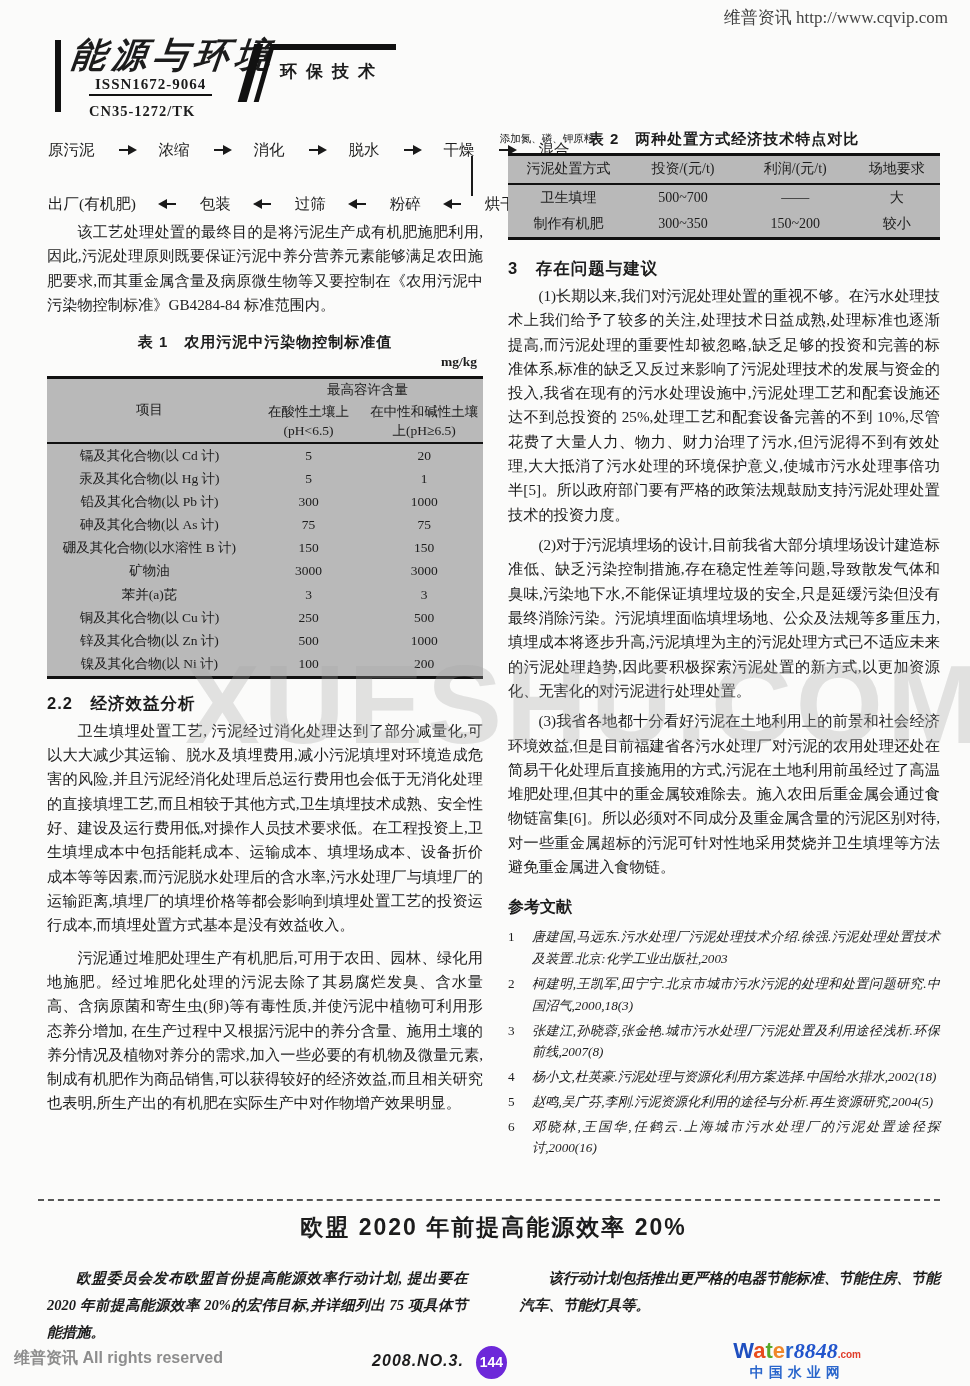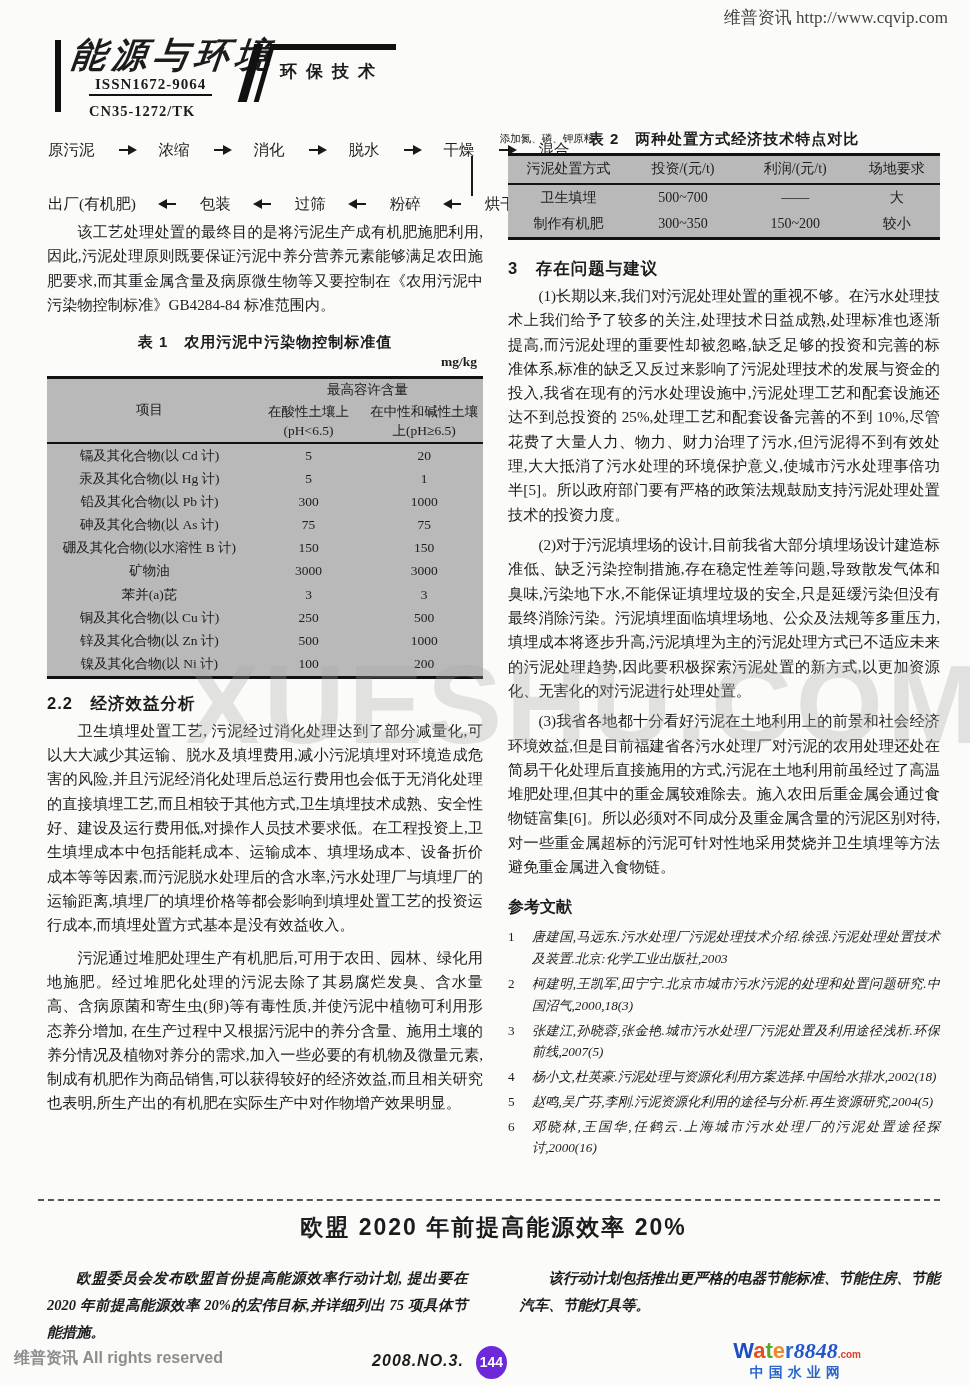--- a/index.html
+++ b/index.html
@@ -291,21 +291,21 @@
     <div class="ref">
       <span class="ref-num">1</span>
       <span class="ref-text">唐建国,马远东.污水处理厂污泥处理技术介绍.徐强.污泥处理处置技术及装置.北京:化学工业出版社,2003</span>
     </div>
     <div class="ref">
       <span class="ref-num">2</span>
       <span class="ref-text">柯建明,王凯军,田宁宁.北京市城市污水污泥的处理和处置问题研究.中国沼气,2000,18(3)</span>
     </div>
     <div class="ref">
       <span class="ref-num">3</span>
-      <span class="ref-text">张建江,孙晓蓉,张金艳.城市污水处理厂污泥处置及利用途径浅析.环保前线,2007(5)</span>
+      <span class="ref-text">张建江,孙晓蓉,张金艳.城市污水处理厂污泥处置及利用途径浅析.环保前线,2007(8)</span>
     </div>
     <div class="ref">
       <span class="ref-num">4</span>
       <span class="ref-text">杨小文,杜英豪.污泥处理与资源化利用方案选择.中国给水排水,2002(18)</span>
     </div>
     <div class="ref">
       <span class="ref-num">5</span>
       <span class="ref-text">赵鸣,吴广芬,李刚.污泥资源化利用的途径与分析.再生资源研究,2004(5)</span>
     </div>
     <div class="ref">

